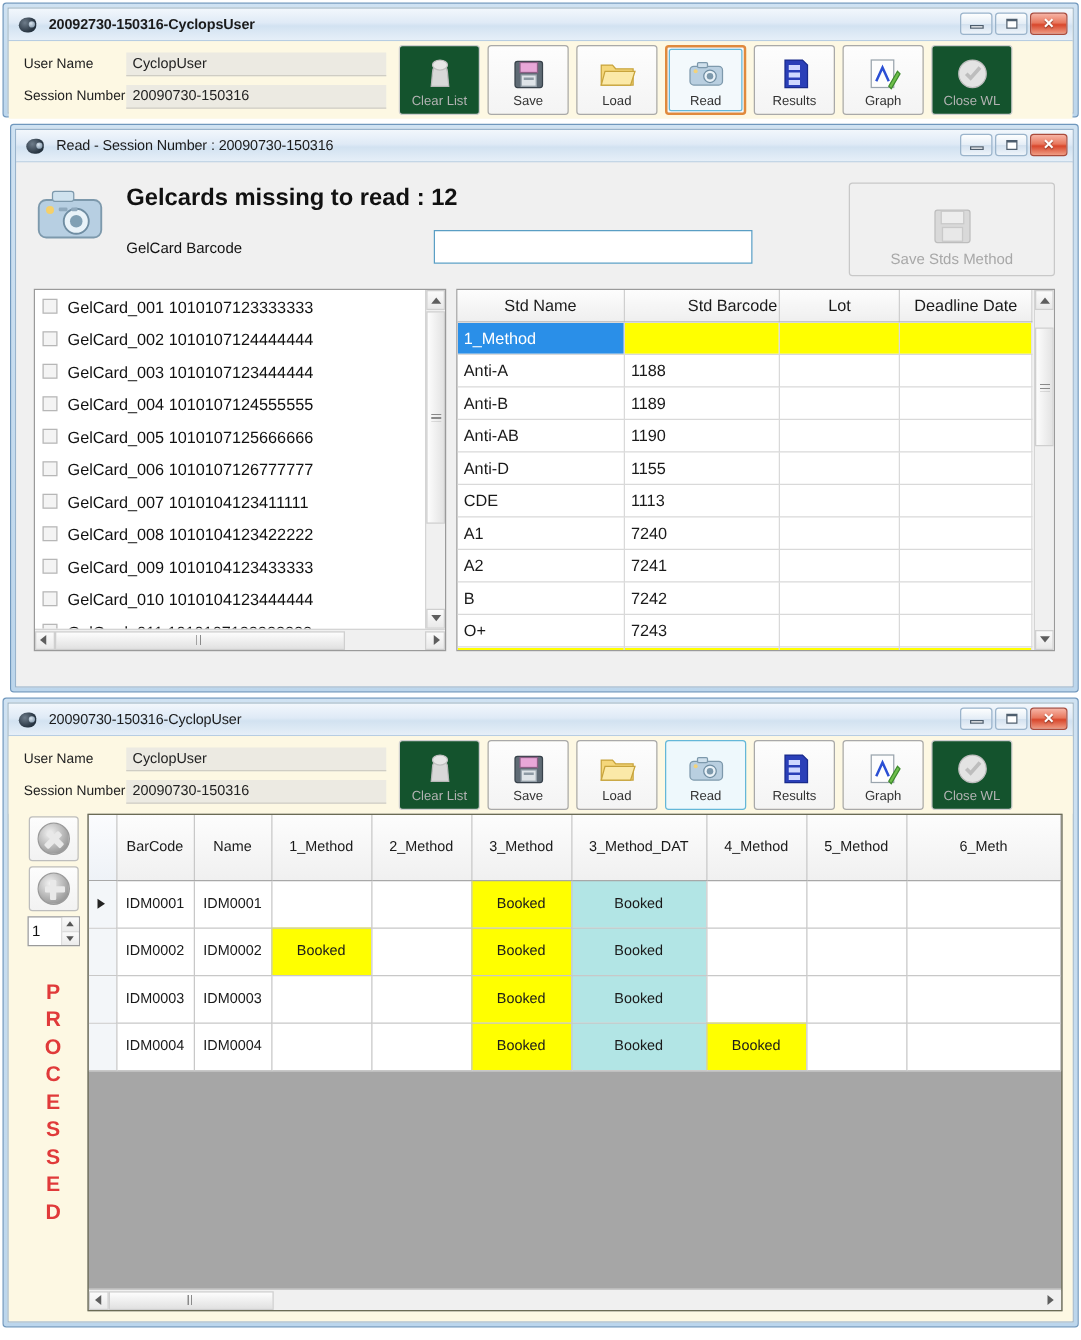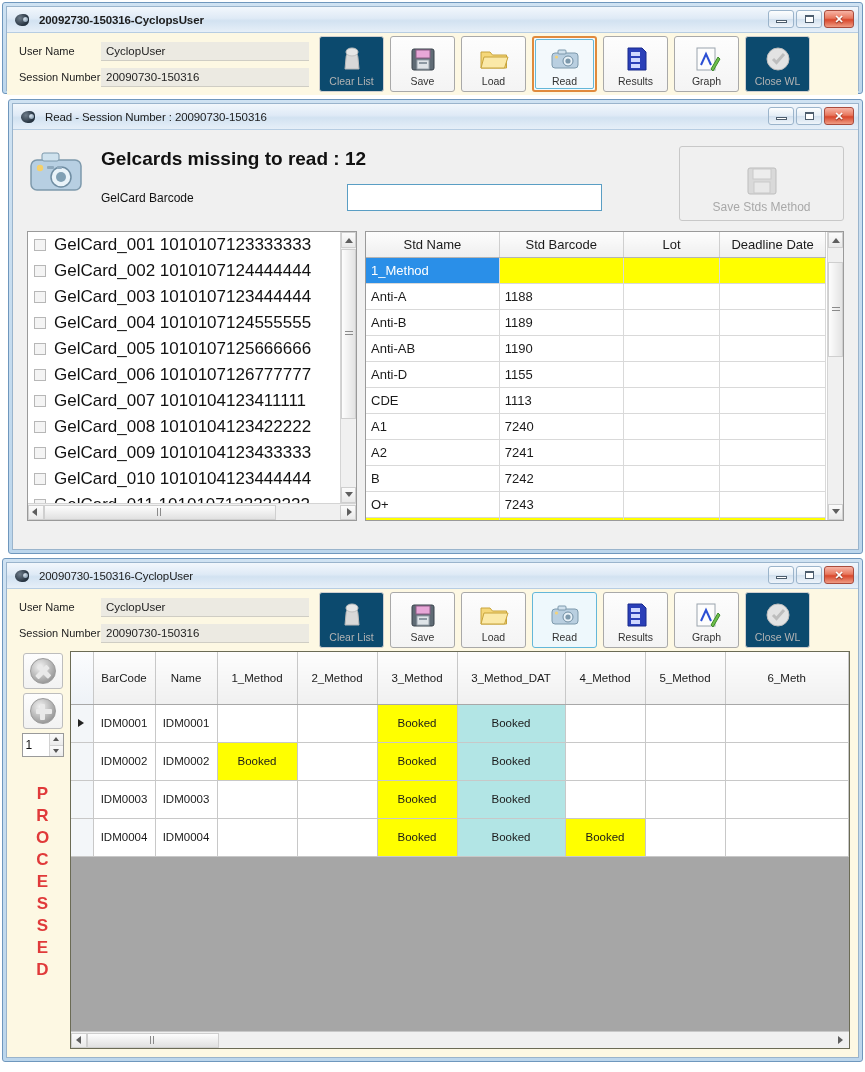--- a/index.html
+++ b/index.html
@@ -86,21 +86,21 @@
   .tbtn {
     width: 65px; height: 56px;
     border:1px solid #a9a9a9;
     border-radius:3px;
     background: linear-gradient(180deg,#fdfdfd 0%, #f4f4f4 100%);
     display:flex; flex-direction:column; align-items:center; justify-content:flex-end;
     padding-bottom:4px;
     font-size:10.5px; color:#333;
     position:relative;
   }
-  .tbtn.disabled { color:#b3b3b3; border-color:#cfcfcf; background:#0c4a6e; }
+  .tbtn.disabled { color:#b3b3b3; border-color:#cfcfcf; background:#14532d; }
   .tbtn.focused {
     border:2px solid #e08a3c;
     background:#f3f9fc;
     padding-bottom:3px;
   }
   .tbtn.focused::after{
     content:""; position:absolute; left:1px; top:1px; right:1px; bottom:1px;
     border:1px solid #64b7d8; border-radius:2px; pointer-events:none;
   }
   .tbtn .glyph { height: 32px; display:flex; align-items:center; justify-content:center; margin-bottom:1px; }
@@ -141,21 +141,21 @@
   .listbox {
     width: 330px; height: 290px;
     border:1px solid #9a9a9a;
     background:#fff;
     display:flex; flex-direction:column;
     position:relative;
   }
   .listitems { flex:1; overflow:hidden; position:relative; }
   .litem {
     display:flex; align-items:center; height:26px;
-    padding-left:6px; font-size:17px; color:#111;
+    padding-left:6px; font-size:13px; color:#111;
     white-space:nowrap;
   }
   .cbx {
     width:12px; height:12px; border:1px solid #b7b7b7; background:#f4f4f4;
     margin-right:8px; flex:0 0 auto;
   }
   .vscroll {
     position:absolute; right:0; top:0; width:16px; bottom:17px;
     background:#f0f0f0; border-left:1px solid #d4d4d4;
   }
@@ -532,21 +532,21 @@
                   <i></i>
                 </div>
             </div>
           </div>
 
           <div class="stdbox">
             <table class="std">
               <thead>
                   <tr id="std-head">
                     <th style="width: 29%;">Std Name</th>
-                    <th style="width: 27%;">Std Barcode</th>
+                    <th style="width: 27%; text-align: right;">Std Barcode</th>
                     <th style="width: 21%;">Lot</th>
                     <th style="width: 23%;">Deadline Date</th>
                   </tr>
                 </thead>
               <tbody id="std-body">
                   <tr class="sel">
                     <td>1_Method</td>
                     <td class="yel"></td>
                     <td class="yel"></td>
                     <td class="yel"></td>

